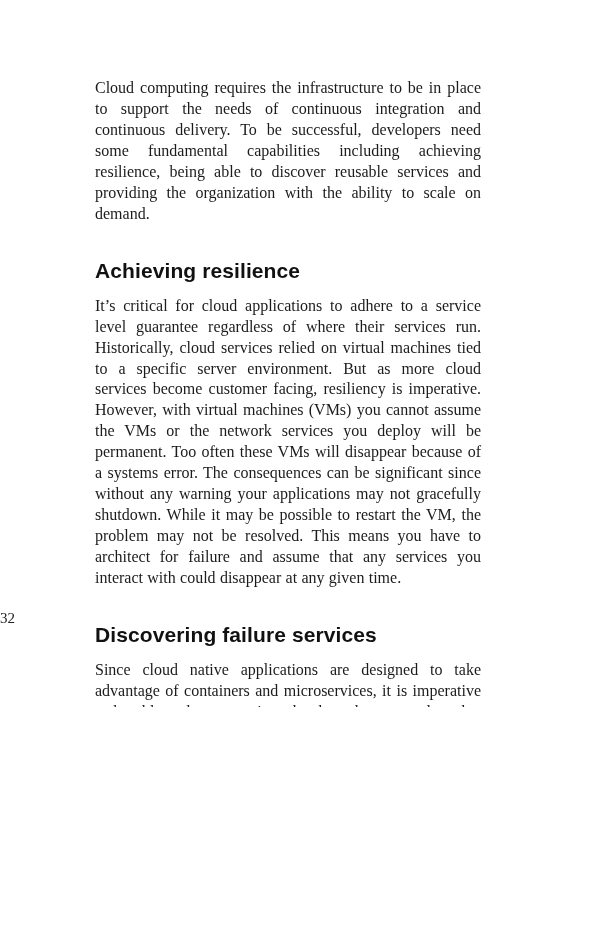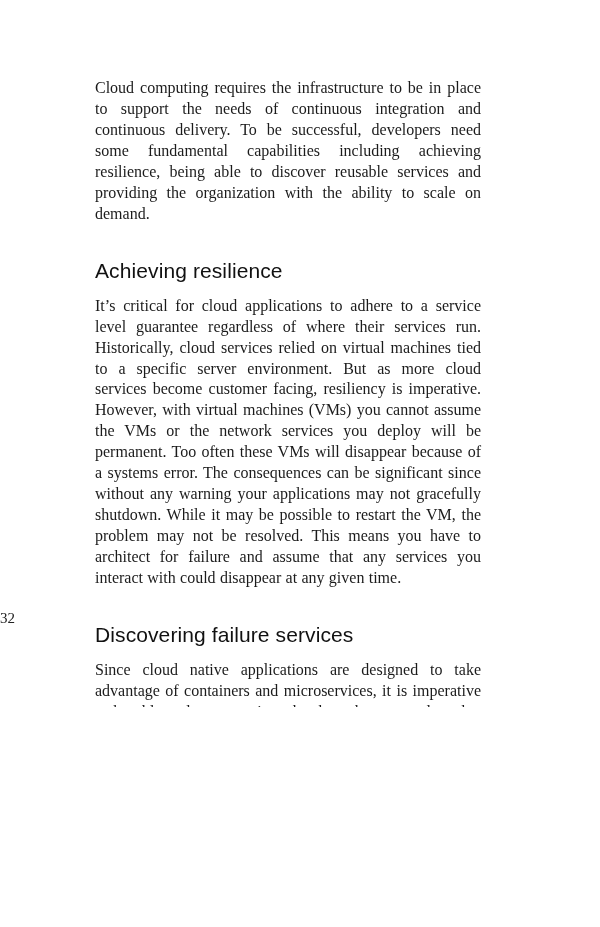--- a/index.html
+++ b/index.html
@@ -23,21 +23,21 @@
     line-height: 1.31;
     text-align: justify;
     margin: 0;
     word-spacing: 0.02em;
     hyphens: auto;
     -webkit-hyphens: auto;
   }
   .section-heading {
     font-family: "Liberation Sans", sans-serif;
     font-size: 21px;
-    font-weight: 400;
+    font-weight: 700;
     color: #111111;
     margin: 34px 0 13px 0;
     letter-spacing: 0.1px;
   }
   .first-para {
     margin-top: 0;
   }
   .page-number {
     position: absolute;
     bottom: 80px;

